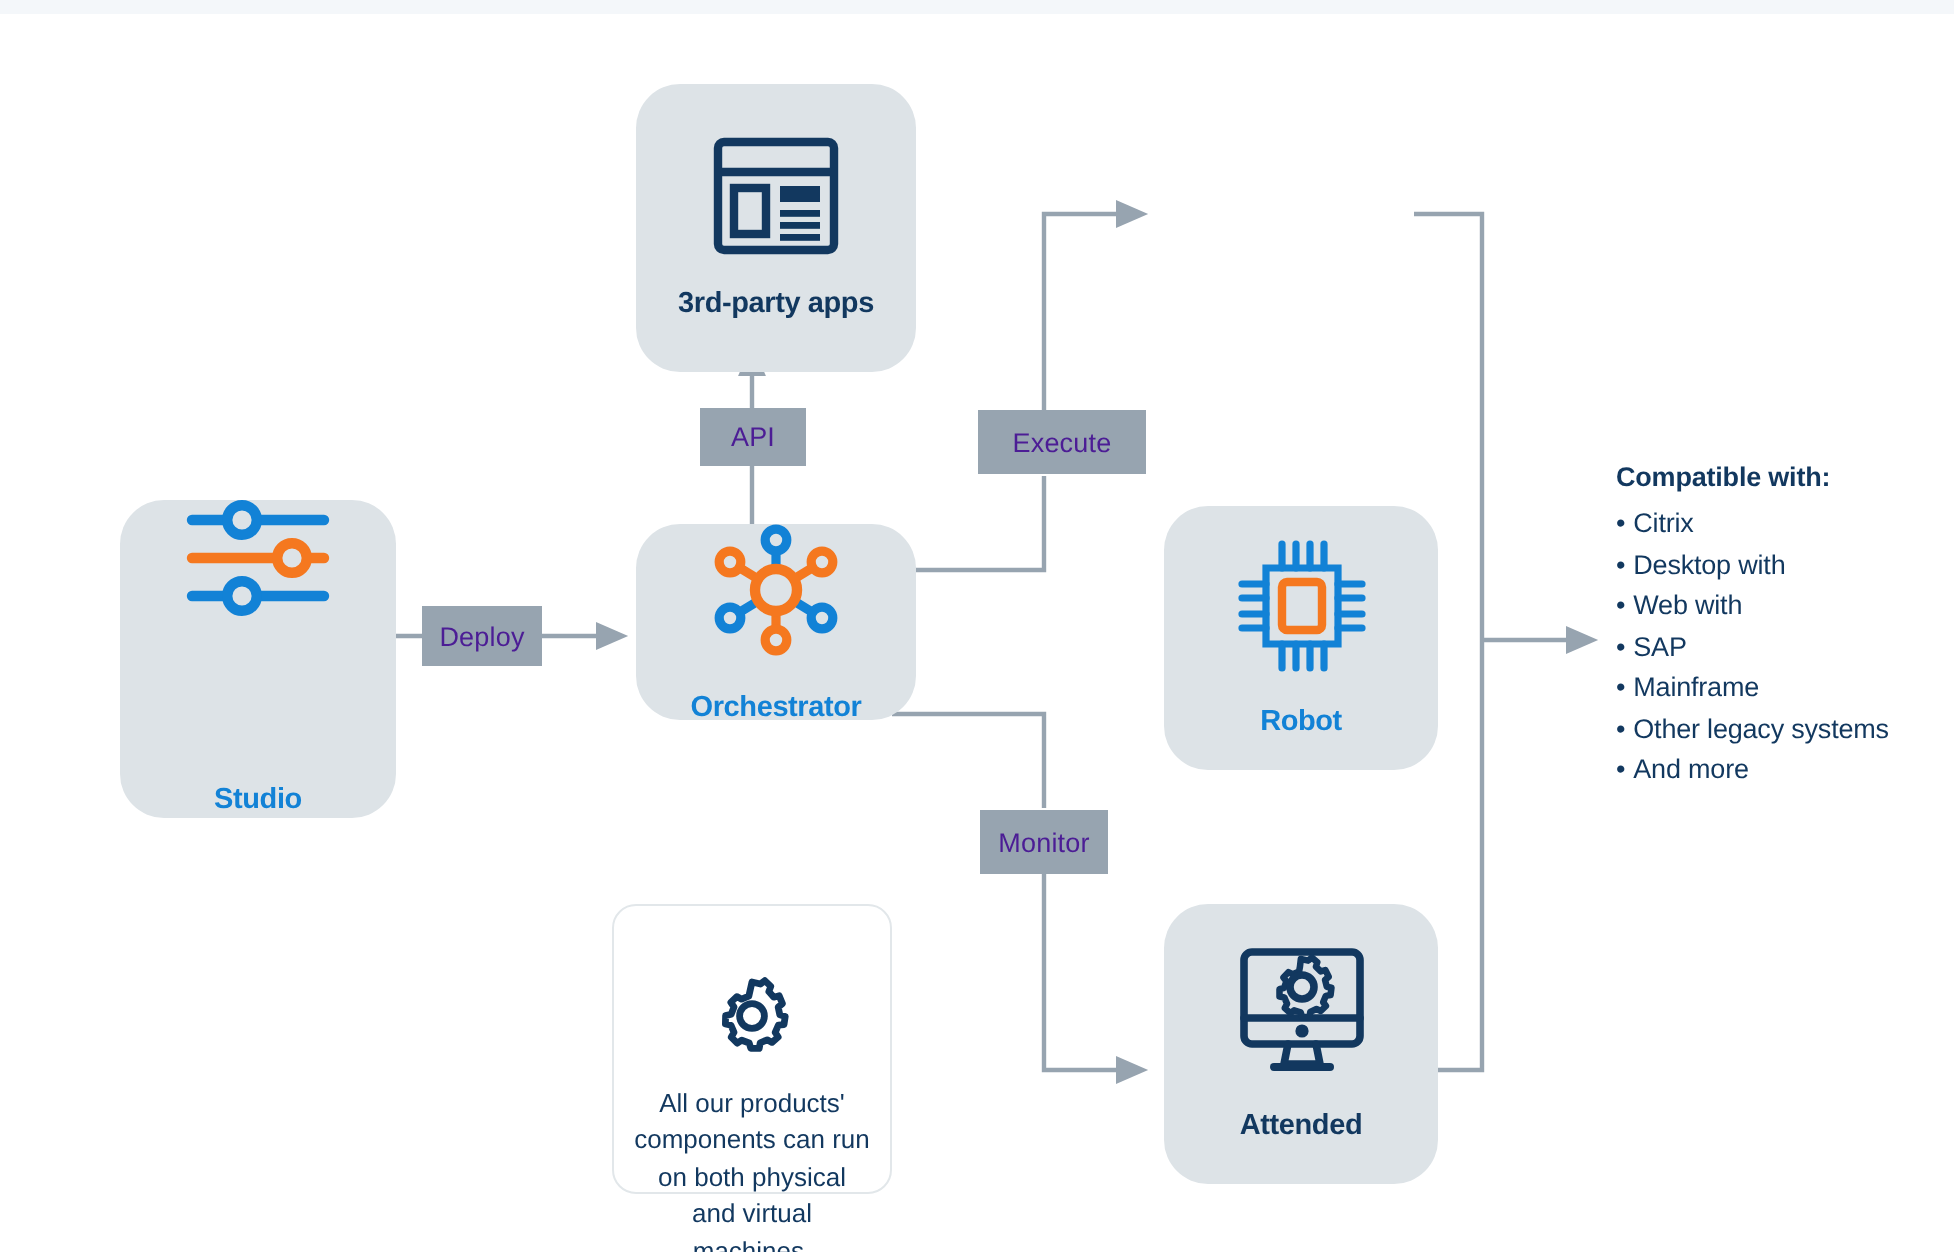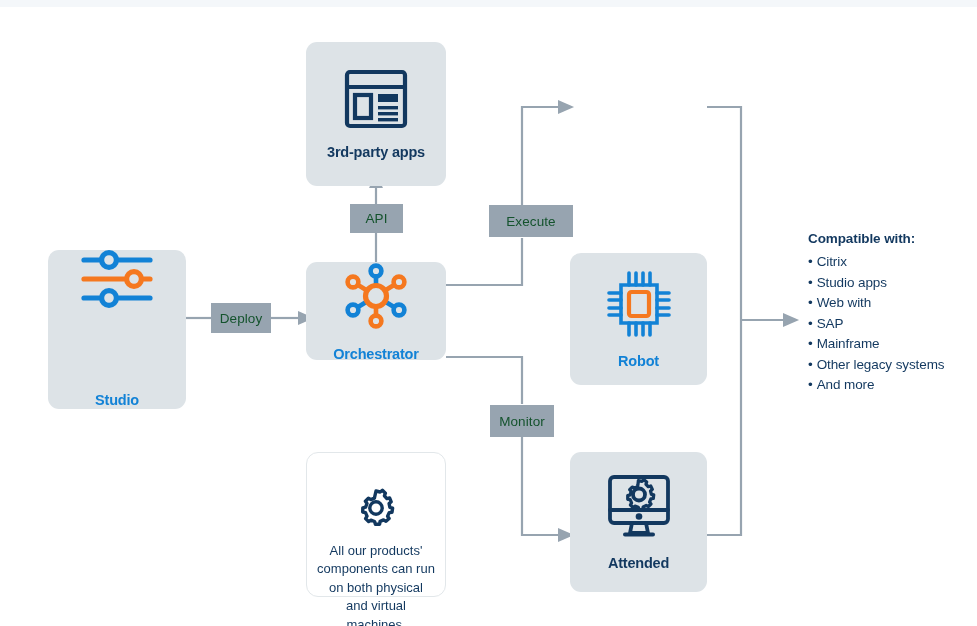--- a/index.html
+++ b/index.html
@@ -10,26 +10,27 @@
     overflow:hidden;
     position:relative;
   }
   #stage{position:absolute;left:0;top:0;width:977px;height:626px;}
   .topband{position:absolute;left:0;top:0;width:977px;height:7px;background:#f4f7fa;}
 
   
   .node{
     position:absolute;
     background:#dde3e7;
-    border-radius:11px;
+    border-radius:22px;
     box-sizing:border-box;
     display:flex;
     flex-direction:column;
     align-items:center;
     justify-content:center;
+    margin-left:12px;
   }
   .node .icon{display:block;}
   .node .label{
     margin-top:10px;
     font-size:14.5px;
     font-weight:bold;
     letter-spacing:-0.2px;
     text-align:center;
     line-height:1.15;
   }
@@ -52,21 +53,21 @@
     font-size:13px;
     line-height:1.42;
     text-align:center;
     padding:0 10px;
   }
 
   
   .badge{
     position:absolute;
     background:#97a4b0;
-    color:#14532d;
+    color:#4c1d95;
     font-size:13.5px;
     display:flex;align-items:center;justify-content:center;
     letter-spacing:0.1px;
     box-sizing:border-box;
   }
 
   
   .complist{position:absolute;left:808px;top:231px;width:175px;}
   .complist .ctitle{
     color:#12385f;font-size:13.5px;font-weight:bold;margin-bottom:6px;letter-spacing:-0.1px;
@@ -253,21 +254,21 @@
   </div>
 
   <div class="badge" style="left:490px;top:405px;width:64px;height:32px;">
     <span>Monitor</span>
   </div>
 
   <div class="complist">
     <div class="ctitle">Compatible with:</div>
     <ul>
       <li><span class="dot">•</span><span>Citrix</span></li>
-      <li><span class="dot">•</span><span>Studio apps</span></li>
+      <li><span class="dot">•</span><span>Desktop with</span></li>
       <li><span class="dot">•</span><span>Web with</span></li>
       <li><span class="dot">•</span><span>SAP</span></li>
       <li><span class="dot">•</span><span>Mainframe</span></li>
       <li><span class="dot">•</span><span>Other legacy systems</span></li>
       <li><span class="dot">•</span><span>And more</span></li>
     </ul>
   </div>
 
 </div>
 

